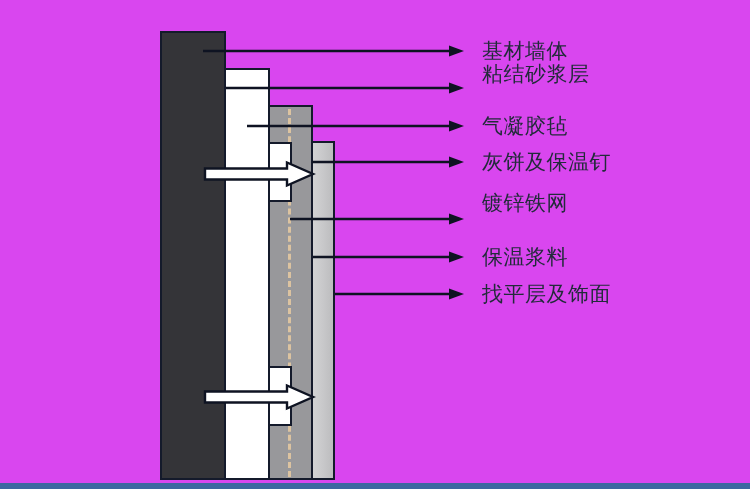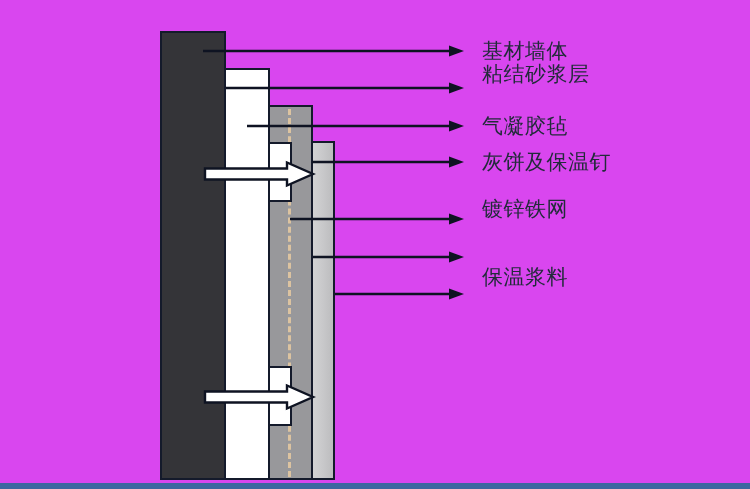--- a/index.html
+++ b/index.html
@@ -58,22 +58,22 @@
     font-size: 21px;
     letter-spacing: 0.5px;
     color: #222b3a;
     white-space: nowrap;
     z-index: 8;
   }
   .lbl-1 { top: 37px;  }
   .lbl-2 { top: 60px;  }
   .lbl-3 { top: 112px; }
   .lbl-4 { top: 148px; }
-  .lbl-5 { top: 195px; }
-  .lbl-6 { top: 243px; margin-top: 20px; }
+  .lbl-5 { top: 189px; }
+  .lbl-6 { top: 243px; }
   .lbl-7 { top: 280px; }
   .bottom-strip {
     position: absolute;
     left: 0; bottom: 0;
     width: 750px; height: 6px;
     background: #3d67a0;
     z-index: 9;
   }
 </style>
 </head>
@@ -125,15 +125,16 @@
     <polygon points="205,168.5 287,168.5 287,162.5 313,174 287,185.5 287,179.5 205,179.5" fill="#ffffff" stroke="#0e1322" stroke-width="2.4" stroke-linejoin="miter"></polygon>
     <polygon points="205,391.5 287,391.5 287,385.5 313,397 287,408.5 287,402.5 205,402.5" fill="#ffffff" stroke="#0e1322" stroke-width="2.4" stroke-linejoin="miter"></polygon>
   </svg>
 
   <div class="layer-label lbl-1">基材墙体</div>
   <div class="layer-label lbl-2">粘结砂浆层</div>
   <div class="layer-label lbl-4">灰饼及保温钉</div>
   <div class="layer-label lbl-3">气凝胶毡</div>
   <div class="layer-label lbl-5">镀锌铁网</div>
   <div class="layer-label lbl-6">保温浆料</div>
+  <div class="layer-label lbl-7">找平层及饰面</div>
 
   <div class="bottom-strip"></div>
 </div>
 
 </body></html>

